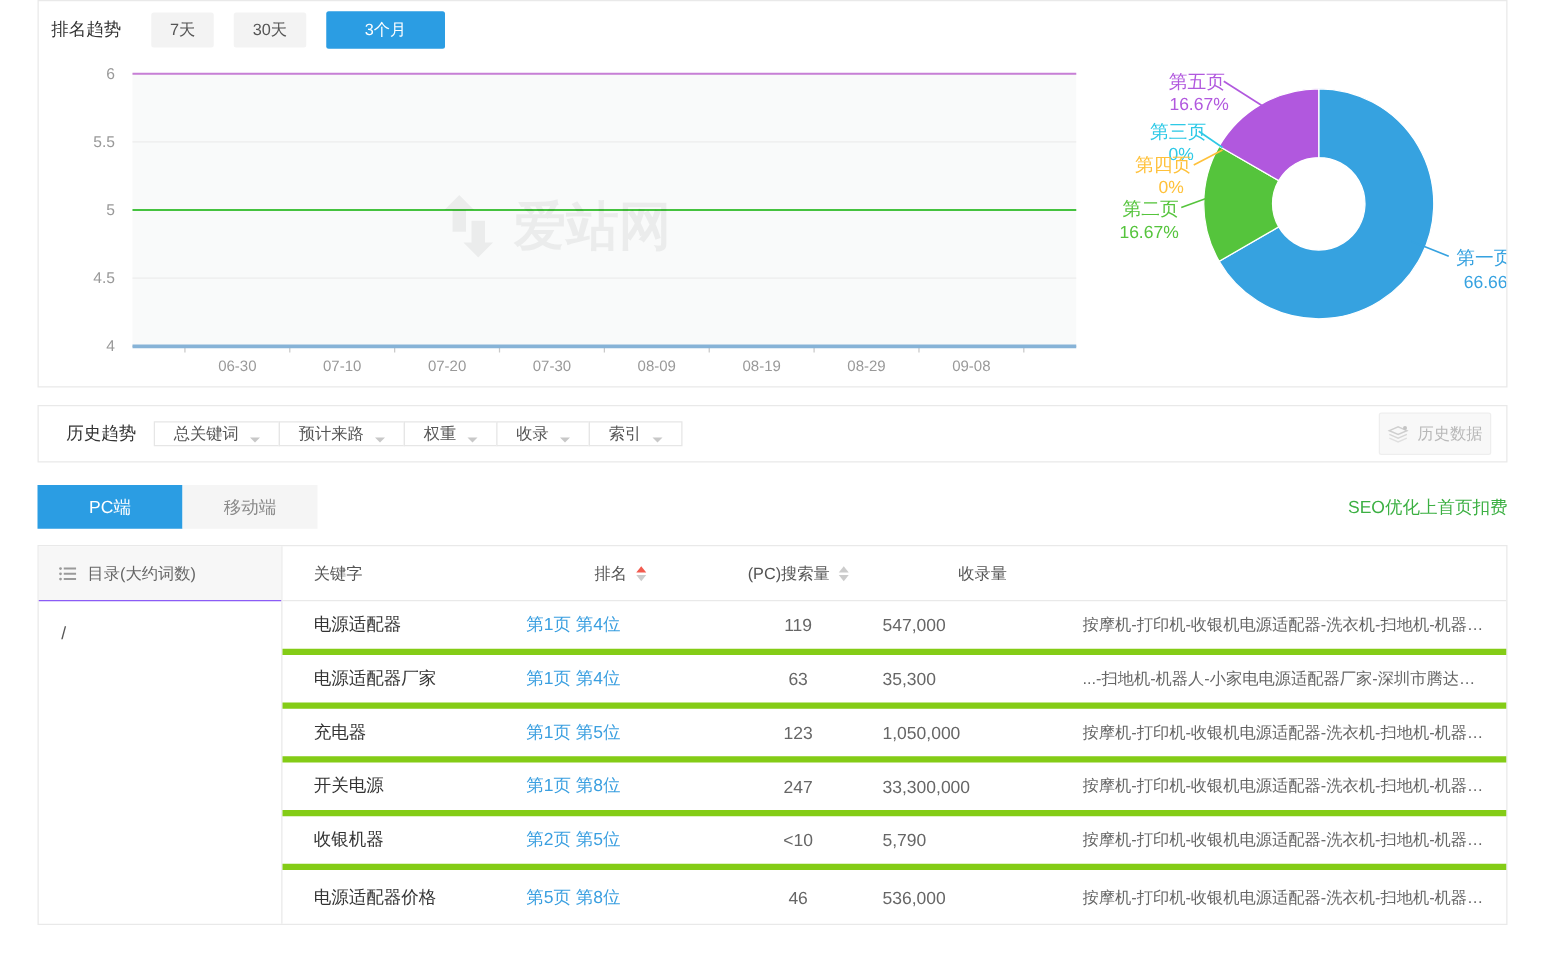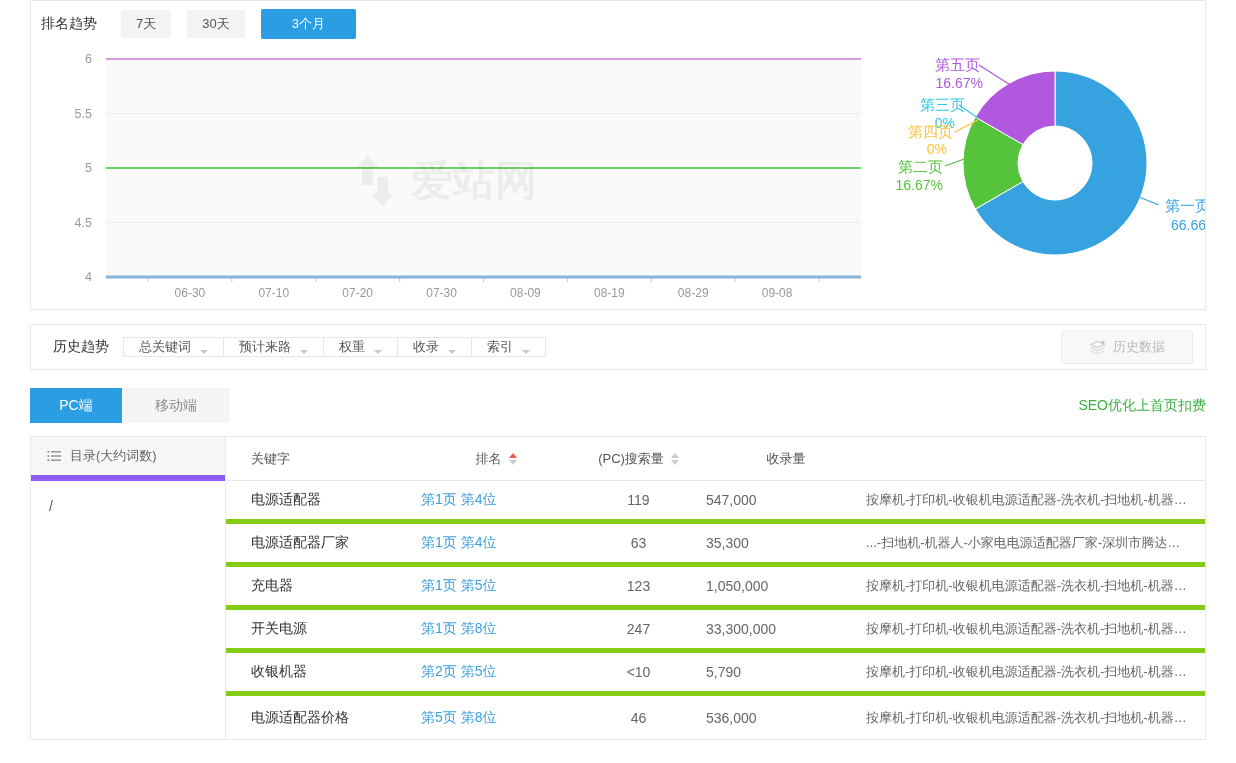--- a/index.html
+++ b/index.html
@@ -24,33 +24,33 @@
   .watermark{position:absolute;left:318px;top:112px;display:flex;align-items:center;gap:10px;opacity:.05;pointer-events:none}
   .wm-text{font-size:42px;font-weight:bold;color:#000}
 
   
   .history-bar{margin-top:14px;height:46px;display:flex;align-items:center;padding:0 12px 0 22px}
   .history-title{font-size:14px;color:#333;margin-right:15px}
   .filter-btn{display:inline-flex;align-items:flex-end;background:#fff;border:1px solid #e6e6e6;
     margin-left:-1px;padding:0 15px;font-size:13px;color:#555;cursor:pointer;font-family:Liberation Mono, monospace}
   .caret{width:0;height:0;border:4px solid transparent;border-top-color:#c8c8c8;margin-left:9px;position:relative;top:2px}
   .history-data-btn{margin-left:auto;display:inline-flex;align-items:center;gap:7px;background:#f8f8f8;
-    border:1px solid #eeeeee;color:#b9b9b9;font-size:13px;padding:7px 27px;border-radius:2px;cursor:default;font-family:inherit}
+    border:1px solid #eeeeee;color:#b9b9b9;font-size:13px;padding:7px 6px;border-radius:2px;cursor:default;font-family:inherit}
 
   
   .tabs-row{margin-top:18px;display:flex;align-items:center}
   .tab{height:35px;display:inline-flex;align-items:center;justify-content:center;font-size:14px;cursor:pointer}
-  .tab.active{background:var(--accent);color:#fff;width:92px}
+  .tab.active{background:var(--accent);color:#fff;width:116px}
   .tab.inactive{background:#f5f5f5;color:#8a8a8a;width:108px}
   .seo-link{margin-left:auto;color:var(--green);font-size:14px;text-decoration:none;cursor:pointer}
 
   
   .table-panel{margin-top:13px;display:flex}
   .dir-col{width:195px;border-right:1px solid #e9e9e9}
-  .dir-header{height:44px;background:#f7f7f7;border-bottom:6px solid #8b5cf6;display:flex;align-items:center;
+  .dir-header{height:44px;background:#f7f7f7;border-bottom:1px solid #8b5cf6;display:flex;align-items:center;
     gap:9px;padding-left:16px;font-size:13px;color:#666}
   .dir-item{display:block;padding:17px 0 0 18px;font-size:14px;color:#555;text-decoration:none;cursor:pointer}
   .kw-area{flex:1;min-width:0}
   .kw-header,.kw-row{display:grid;grid-template-columns:170px 150px 135px 160px 1fr;align-items:center;padding-left:25px}
   .kw-header{height:44px;border-bottom:1px solid #e9e9e9;font-size:13px;color:#555}
   .kh{display:flex;align-items:center}
   .kh-rank,.kh-search{justify-content:center;gap:7px}
   .kh-incl{justify-content:center}
   .kh-title{justify-content:space-between;padding-right:12px}
   .sort{display:flex;flex-direction:column;gap:2px;cursor:pointer}

